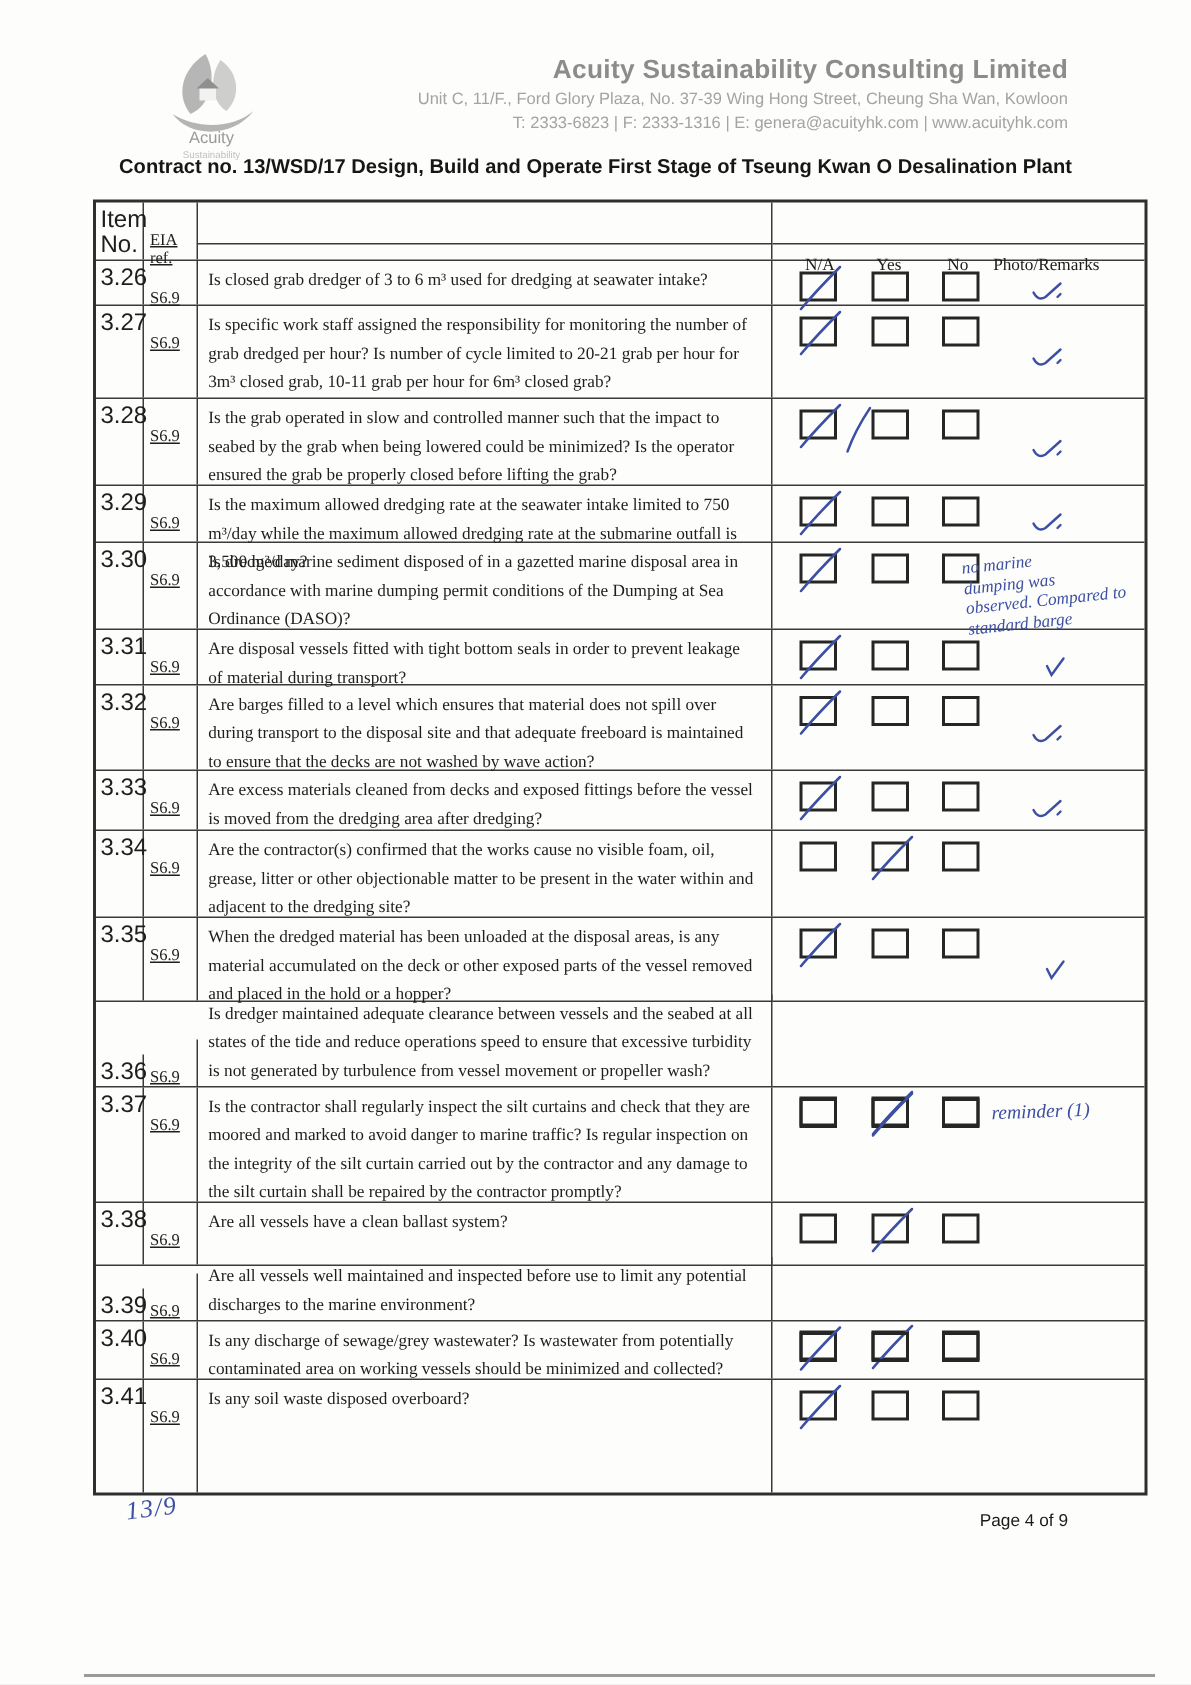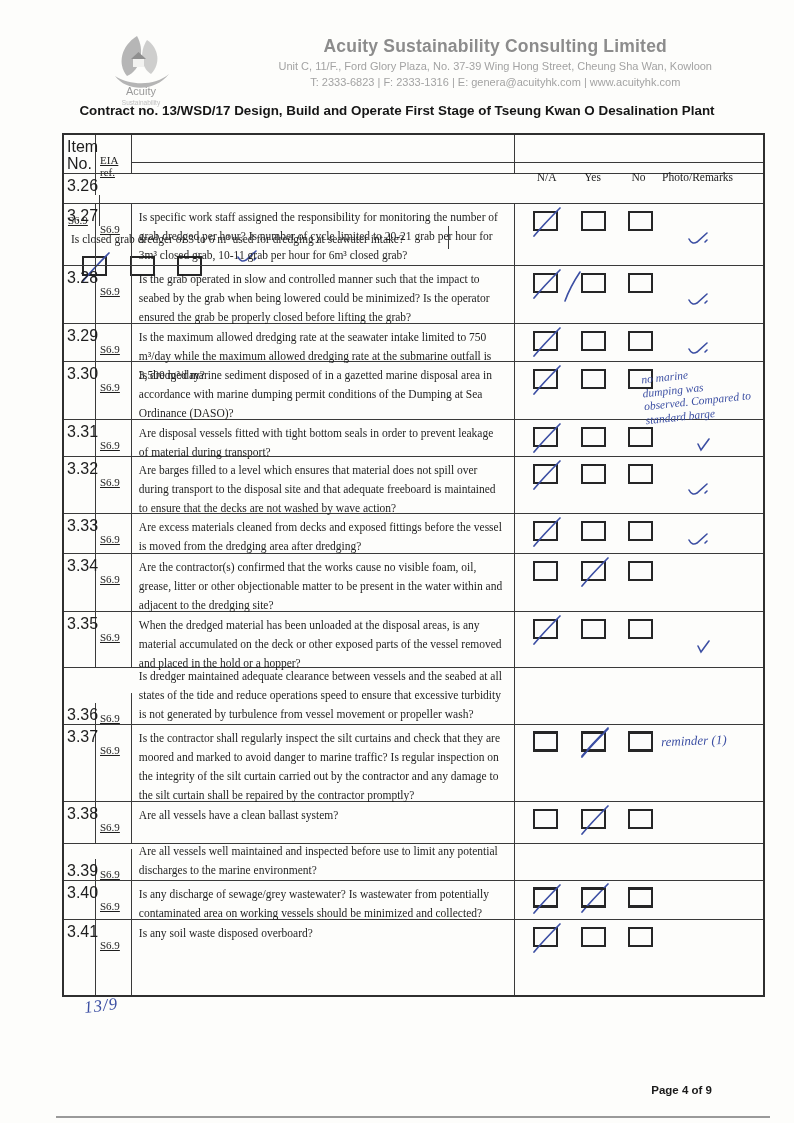--- a/index.html
+++ b/index.html
@@ -5,21 +5,21 @@
   * { margin:0; padding:0; box-sizing:border-box; }
   html,body { background:#e8e8e6; }
   .page {
     position:relative; width:794px; height:1123px; margin:0 auto;
     background:#fdfdfb; overflow:hidden;
     font-family:"Liberation Serif", serif; color:#1e1e1e;
   }
   
   .letterhead { position:absolute; left:0; top:0; width:100%; height:100px; }
   .logo { position:absolute; left:103px; top:30px; width:76px; height:78px; }
-  .company-block { position:absolute; right:82px; top:34px; text-align:center; font-family:"Liberation Sans", sans-serif;margin-left:29px; }
+  .company-block { position:absolute; right:82px; top:34px; text-align:right; font-family:"Liberation Sans", sans-serif;margin-left:29px; }
   .company-name { font-size:17.5px; font-weight:bold; color:#8c8c8c; letter-spacing:.2px; line-height:24px; }
   .company-address { font-size:11px; color:#a3a3a3; line-height:16px; }
   .company-contact { font-size:11px; color:#a3a3a3; line-height:16px; }
   .contract-title {
     position:absolute; left:0; top:103px; width:100%;
     text-align:center; font-family:"Liberation Sans", sans-serif;
     font-weight:bold; font-size:13.4px; color:#161616;
   }
   
   .tbl {
@@ -56,21 +56,21 @@
   .note {
     position:absolute; left:128px; top:3px; width:160px;
     font-size:11.5px; line-height:13.5px; transform:rotate(-6deg); z-index:5;
   }
   .reminder {
     position:absolute; left:146px; top:8px; white-space:nowrap;
     font-size:13px; transform:rotate(-2deg); z-index:5;
   }
   
   .hand-date { position:absolute; left:84px; top:996px; font-size:17px; transform:rotate(-7deg); letter-spacing:1px; }
-  .page-num { position:absolute; right:82px; top:1084px; font-family:"Liberation Sans", sans-serif; font-weight:bold; font-size:11.5px; color:#1a1a1a; }
+  .page-num { position:absolute; right:82px; top:1008px; font-family:"Liberation Sans", sans-serif; font-weight:normal; font-size:11.5px; color:#1a1a1a; }
   .scan-line { position:absolute; left:56px; top:1116px; width:714px; height:2px; background:#9a9a9a; }
 </style>
 </head>
 <body>
 
 <div class="page">
 
   <div class="letterhead">
     <div class="logo">
       <svg width="76" height="78" viewBox="0 0 76 78">
@@ -105,21 +105,21 @@
       <div class="cell c-checks">
         <div class="hdr-band">
           <span class="hdr-label hl-na">N/A</span>
           <span class="hdr-label hl-yes">Yes</span>
           <span class="hdr-label hl-no">No</span>
           <span class="hdr-label hl-photo">Photo/Remarks</span>
         </div>
       </div>
     </div>
     <div id="tbl-body">
-    <div class="row" style="height: 30px; flex-direction: column;">
+    <div class="row" style="height: 30px;">
       <div class="cell c-item">3.26</div>
       <div class="cell c-eia">S6.9</div>
       <div class="cell c-q">Is closed grab dredger of 3 to 6 m³ used for dredging at seawater intake?</div>
       <div class="cell c-checks">
         <span class="cb cb-na">
               <svg class="slash" width="43" height="36" style="overflow:visible">
                 <path d="M8 32 Q18 20 34 4" stroke="#3c4fa3" stroke-width="1.7" fill="none" stroke-linecap="round"></path>
               </svg>
             </span>
         <span class="cb cb-yes"></span>

